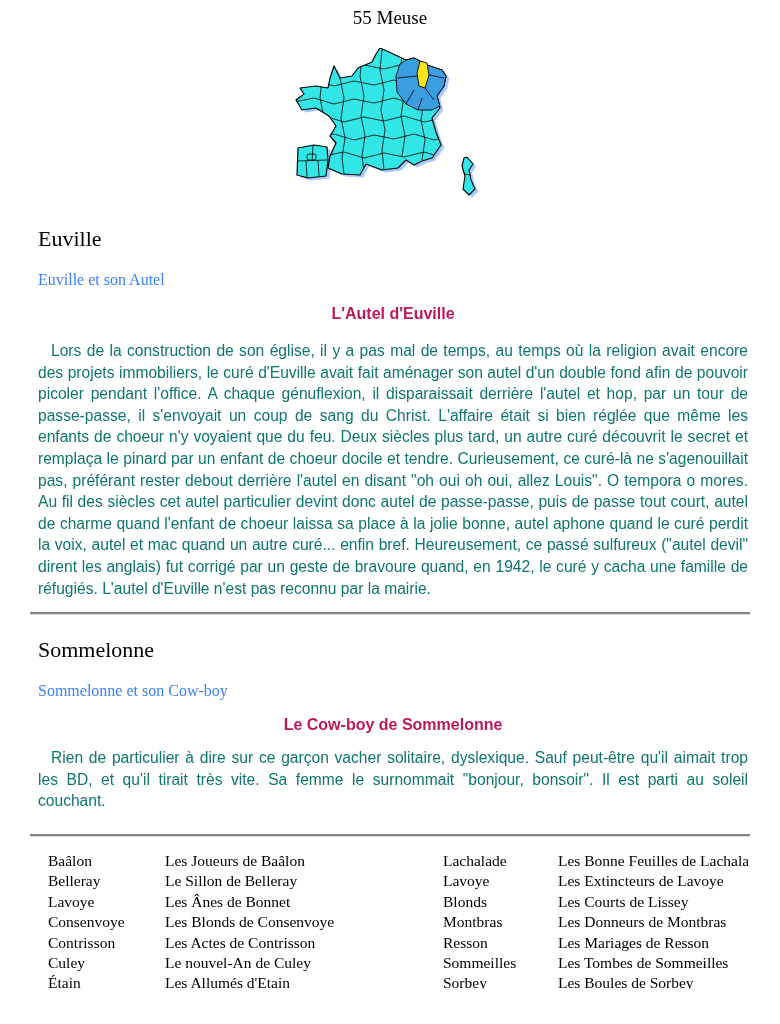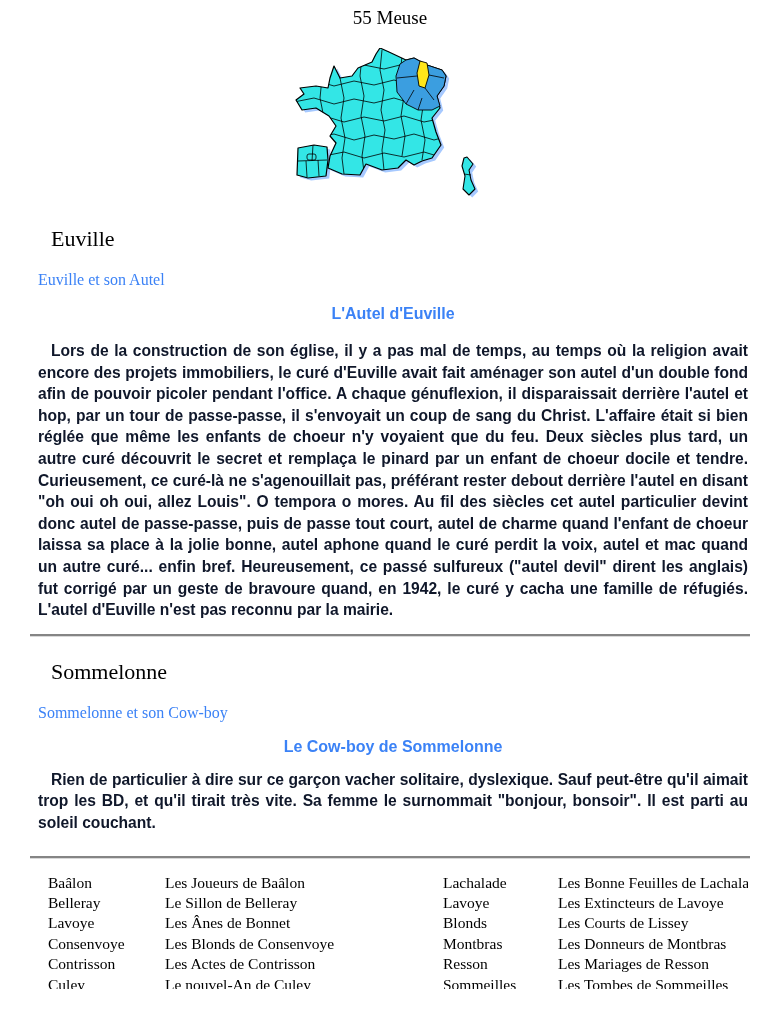--- a/index.html
+++ b/index.html
@@ -8,33 +8,33 @@
     position:relative;box-sizing:border-box;padding-top:6px;
   }
   .doc-title{
     font-family:"Liberation Serif", serif;font-size:19px;line-height:24px;
     text-align:center;color:#000;margin:0;font-weight:normal;
   }
   .map-wrap{margin-top:18px;height:154px;display:flex;justify-content:center;align-items:flex-start;}
   .section{padding:0 32px 0 38px;}
   .town-title{
     font-family:"Liberation Serif", serif;font-size:22px;line-height:26px;
-    font-weight:normal;color:#000;margin:13px;
+    font-weight:normal;color:#000;margin:0;
   }
   .town-sub{
     font-family:"Liberation Serif", serif;font-size:16px;line-height:20px;
     color:#3b82f6;margin:0;
   }
   .story-title{
     font-family:"Liberation Sans", sans-serif;font-size:16px;line-height:20px;
-    font-weight:bold;color:#3b82f6;text-align:center;margin:0;
+    font-weight:bold;color:#be185d;text-align:center;margin:0;
   }
   .story-para{
     font-family:"Liberation Sans", sans-serif;font-size:15.6px;line-height:21.6px;
-    color:#0f172a;text-align:justify;text-indent:13px;margin:0;font-weight:bold;
+    color:#0f766e;text-align:justify;text-indent:13px;margin:0;
   }
   .rule{
     height:2px;background:#858585;border:0;margin:0 30px;
     border-bottom:1px solid #d9d9d9;
   }
   .spec-heading{
     font-family:"Liberation Sans", sans-serif;font-size:15.5px;line-height:22px;
     color:#000;margin:0;padding:0 32px 0 38px;
   }
   table.spec-table{

